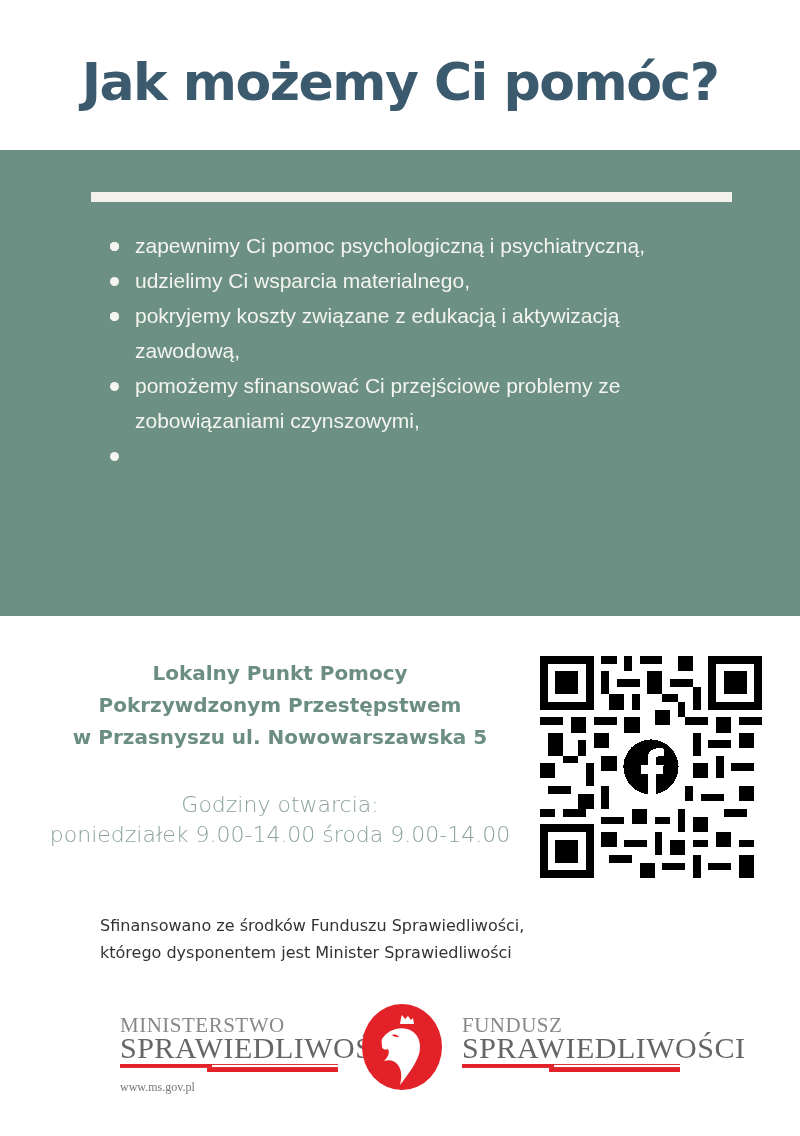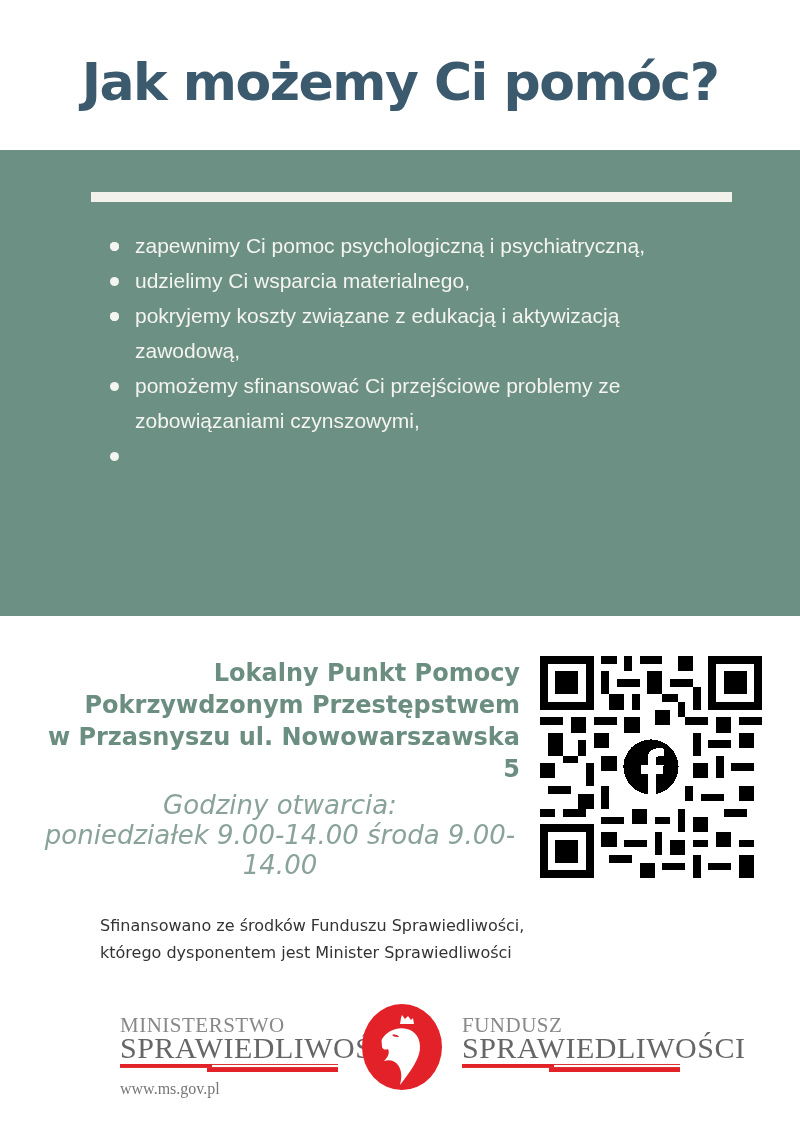--- a/index.html
+++ b/index.html
@@ -28,30 +28,29 @@
     line-height: 35px;
   }
   .bullets li { position: relative; padding-left: 25px; }
   .bullets li .dot {
     position: absolute; left: 0; top: 14px; width: 9px; height: 9px;
     border-radius: 50%; background: #f4f4f0;
   }
 
   .office {
     position: absolute; top: 657px; left: 40px; width: 480px;
-    text-align: right; color: #6b8e80;
+    text-align: center; color: #6b8e80;
     font-family: "DejaVu Sans", sans-serif; font-weight: bold;
-    font-size: 24px; line-height: 32px;
+    font-size: 20px; line-height: 32px;
   }
   .hours {
     position: absolute; top: 790px; left: 30px; width: 500px;
     text-align: center; color: #8aa398;
-    font-family: "DejaVu Sans", sans-serif; font-size: 26px; line-height: 30px;
+    font-family: "DejaVu Sans", sans-serif; font-size: 22px; line-height: 30px;
     font-weight: 300;
-    font-style: italic;
   }
 
   .qr {
     position: absolute; top: 656px; left: 540px; width: 222px; height: 222px;
     background: #fff;
   }
   .qr svg { width: 100%; height: 100%; display: block; }
 
   .funding {
     position: absolute; top: 912px; left: 100px; width: 600px;
@@ -67,21 +66,21 @@
   }
   .logo-text-2 {
     font-family: "Liberation Serif", serif; font-size: 30px; color: #666;
     line-height: 24px; letter-spacing: 0.5px;
   }
   .flag-stripe { margin-top: 4px; width: 218px; height: 8px; position: relative; }
   .flag-stripe .w { position: absolute; left: 0; top: 0; width: 100%; height: 4px; background: #fff; border-top: 1px solid #d33; border-bottom: 1px solid #d33;}
   .flag-stripe .r { position: absolute; left: 40%; top: 4px; width: 60%; height: 4px; background: #e32128; }
   .flag-stripe .r2 { position: absolute; left: 0; top: 0; width: 42%; height: 3px; background: #e32128; }
   .url {
-    margin-top: 8px; font-family: "Liberation Serif", serif; font-size: 16px; color: #777;
+    margin-top: 8px; font-family: "Liberation Serif", serif; font-size: 12px; color: #777;
   }
   .eagle {
     position: absolute; top: 1003px; left: 358px; width: 88px; height: 88px;
   }
 </style>
 </head>
 <body>
 
 <h1 class="title">Jak możemy Ci pomóc?</h1>
 

